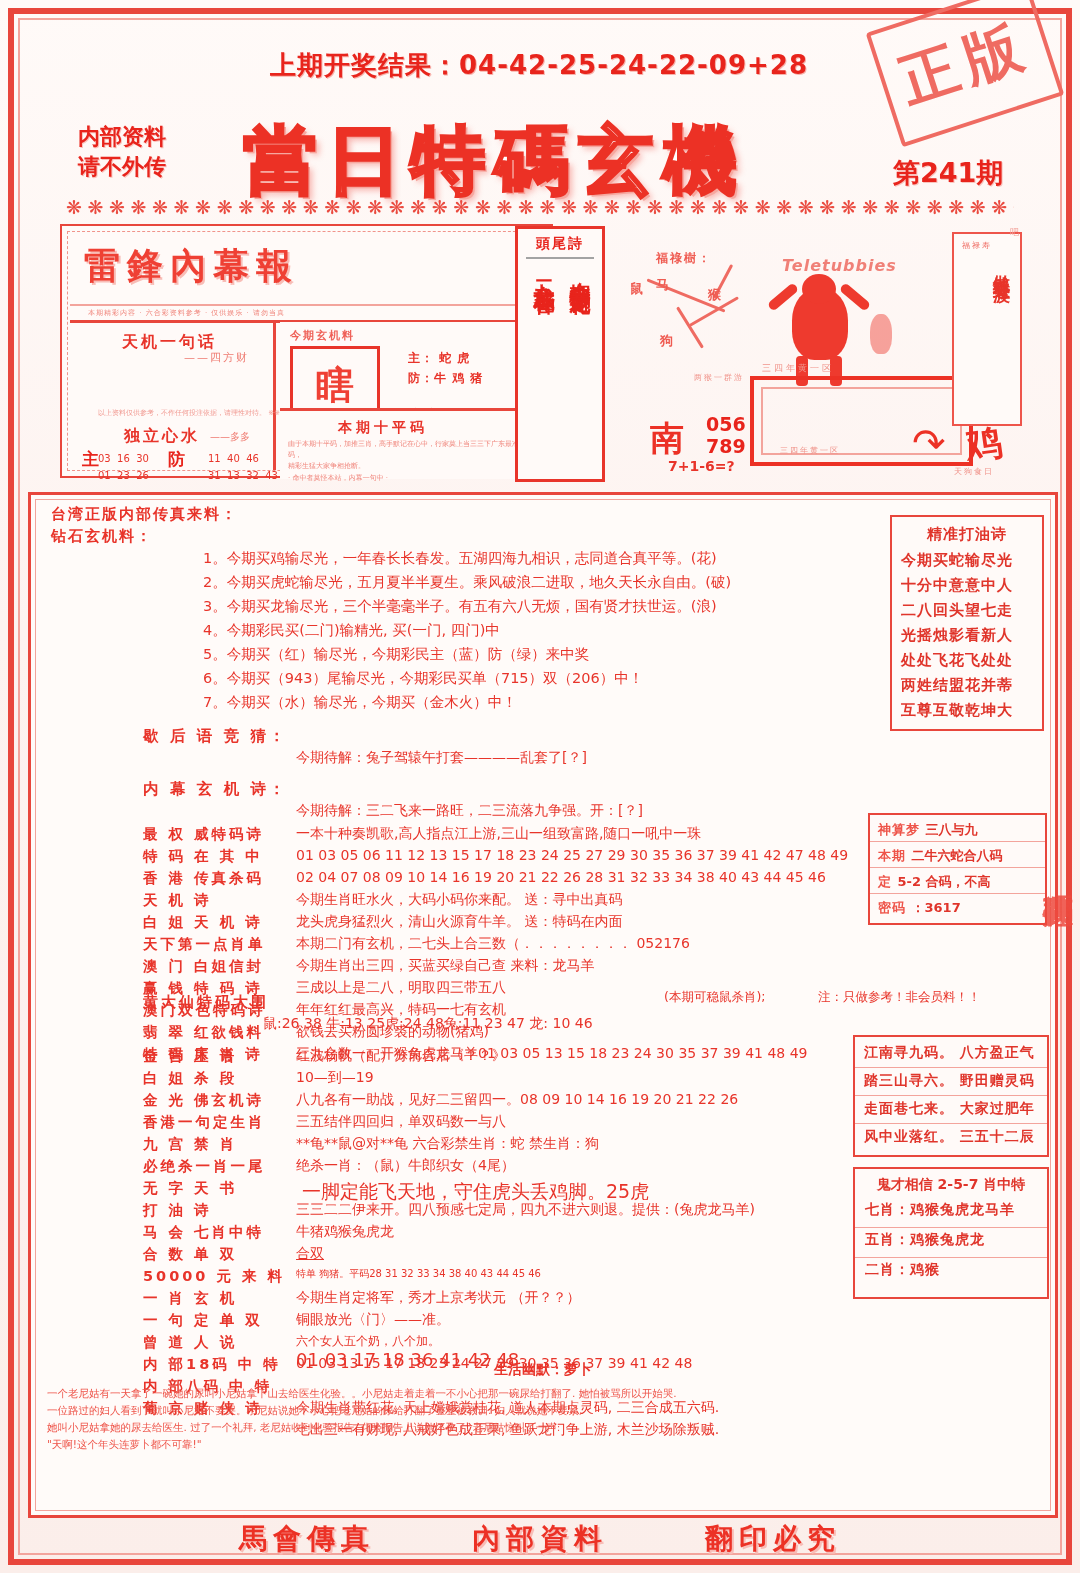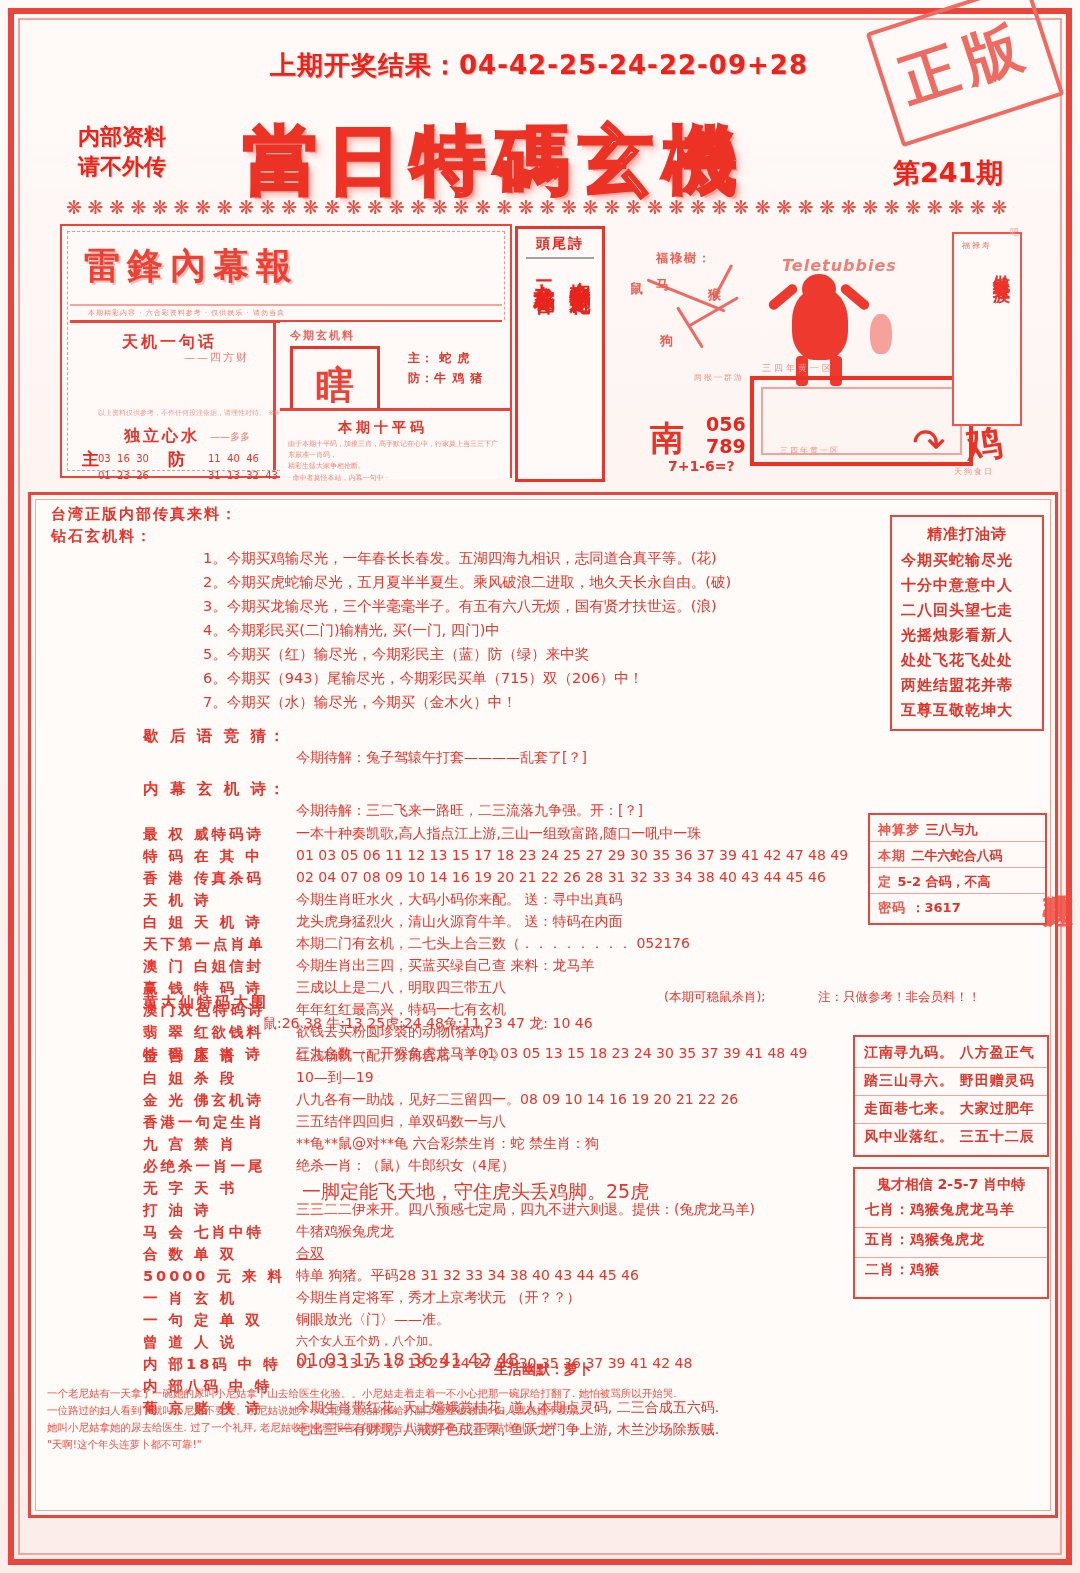--- a/index.html
+++ b/index.html
@@ -73,21 +73,21 @@
   
   #flowerrow{
     position:absolute;left:66px;top:196px;width:948px;height:22px;
     overflow:hidden;white-space:nowrap;
     font-size:19px;color:#ea4a3f;letter-spacing:5.6px;
   }
 
   
   #band{position:absolute;left:60px;top:224px;width:960px;height:262px;}
 
-  .mini{position:absolute;border:2px solid #e8463c;background:#fffaf8;}
+  .mini{position:absolute;border:2px solid #e8463c;background:#fffaf8;padding-left:41px;}
 
   
   #lf{left:0;top:0;width:448px;height:250px;}
   #lf .inner{position:absolute;inset:5px;border:1px dashed #f0948b;}
   #lfTitle{
     position:absolute;left:22px;top:16px;font-size:36px;font-weight:bold;
     letter-spacing:7px;color:#ef4034;
     font-family:"DejaVu Serif","Liberation Serif",serif;
     text-shadow:2px 2px 0 #f8bdb7;
   }
@@ -411,21 +411,21 @@
         <div class="txt" style="position:absolute;left:265px;top:662px;font-size:14px;">绝杀一肖：（鼠）牛郎织女（4尾）</div>
         <div class="txt lbl" style="position:absolute;left:112px;top:684px;font-size:14.5px;">无 字 天 书</div>
         <div class="txt" style="position:absolute;left:271px;top:684px;font-size:19px;">一脚定能飞天地，守住虎头丢鸡脚。25虎</div>
         <div class="txt lbl" style="position:absolute;left:112px;top:706px;font-size:14.5px;">打 油 诗</div>
         <div class="txt" style="position:absolute;left:265px;top:706px;font-size:14px;">三三二二伊来开。四八预感七定局，四九不进六则退。提供：(兔虎龙马羊)</div>
         <div class="txt lbl" style="position:absolute;left:112px;top:728px;font-size:14.5px;">马 会 七肖中特</div>
         <div class="txt" style="position:absolute;left:265px;top:728px;font-size:14px;">牛猪鸡猴兔虎龙</div>
         <div class="txt lbl" style="position:absolute;left:112px;top:750px;font-size:14.5px;">合 数 单 双</div>
         <div class="txt" style="position:absolute;left:265px;top:750px;font-size:14px;text-decoration:underline;">合双</div>
         <div class="txt lbl" style="position:absolute;left:112px;top:772px;font-size:14.5px;">50000 元 来 料</div>
-        <div class="txt" style="position:absolute;left:265px;top:772px;font-size:14px;">特单 狗猪。平码28 31 32 33 34 38 40 43 44 45 46</div>
+        <div class="txt" style="position:absolute;left:265px;top:772px;font-size:10px;">特单 狗猪。平码28 31 32 33 34 38 40 43 44 45 46</div>
         <div class="txt lbl" style="position:absolute;left:112px;top:794px;font-size:14.5px;">一 肖 玄 机</div>
         <div class="txt" style="position:absolute;left:265px;top:794px;font-size:14px;">今期生肖定将军，秀才上京考状元  （开？？）</div>
         <div class="txt lbl" style="position:absolute;left:112px;top:816px;font-size:14.5px;">一 句 定 单 双</div>
         <div class="txt" style="position:absolute;left:265px;top:816px;font-size:14px;">          铜眼放光〈门〉——准。</div>
         <div class="txt lbl" style="position:absolute;left:112px;top:838px;font-size:14.5px;">曾 道 人 说</div>
         <div class="txt" style="position:absolute;left:265px;top:838px;font-size:12px;">六个女人五个奶，八个加。</div>
         <div class="txt lbl" style="position:absolute;left:112px;top:860px;font-size:14.5px;">内 部18码 中 特</div>
         <div class="txt" style="position:absolute;left:265px;top:860px;font-size:14px;">01 03 13 15 17 18 23 24 27 29 30 35 36 37 39 41 42 48</div>
         <div class="txt lbl" style="position:absolute;left:112px;top:882px;font-size:14.5px;">内 部八码 中 特</div>
         <div class="txt" style="position:absolute;left:265px;top:854px;font-size:18px;">01 03 17 18 36 41 42 48</div>
@@ -483,13 +483,18 @@
       <div id="bx4-rows">
           <div class="bx4row" style="top:32px;">七肖：鸡猴兔虎龙马羊</div>
           <div class="bx4div" style="top:58px;"></div>
           <div class="bx4row" style="top:62px;">五肖：鸡猴兔虎龙</div>
           <div class="bx4div" style="top:88px;"></div>
           <div class="bx4row" style="top:92px;">二肖：鸡猴</div>
         </div>
     </div>
   </div>
 
+  <div id="footer">
+    <span>馬會傳真</span>
+    <span>內部資料</span>
+    <span>翻印必究</span>
+  </div>
 </div>
 
 </body></html>

